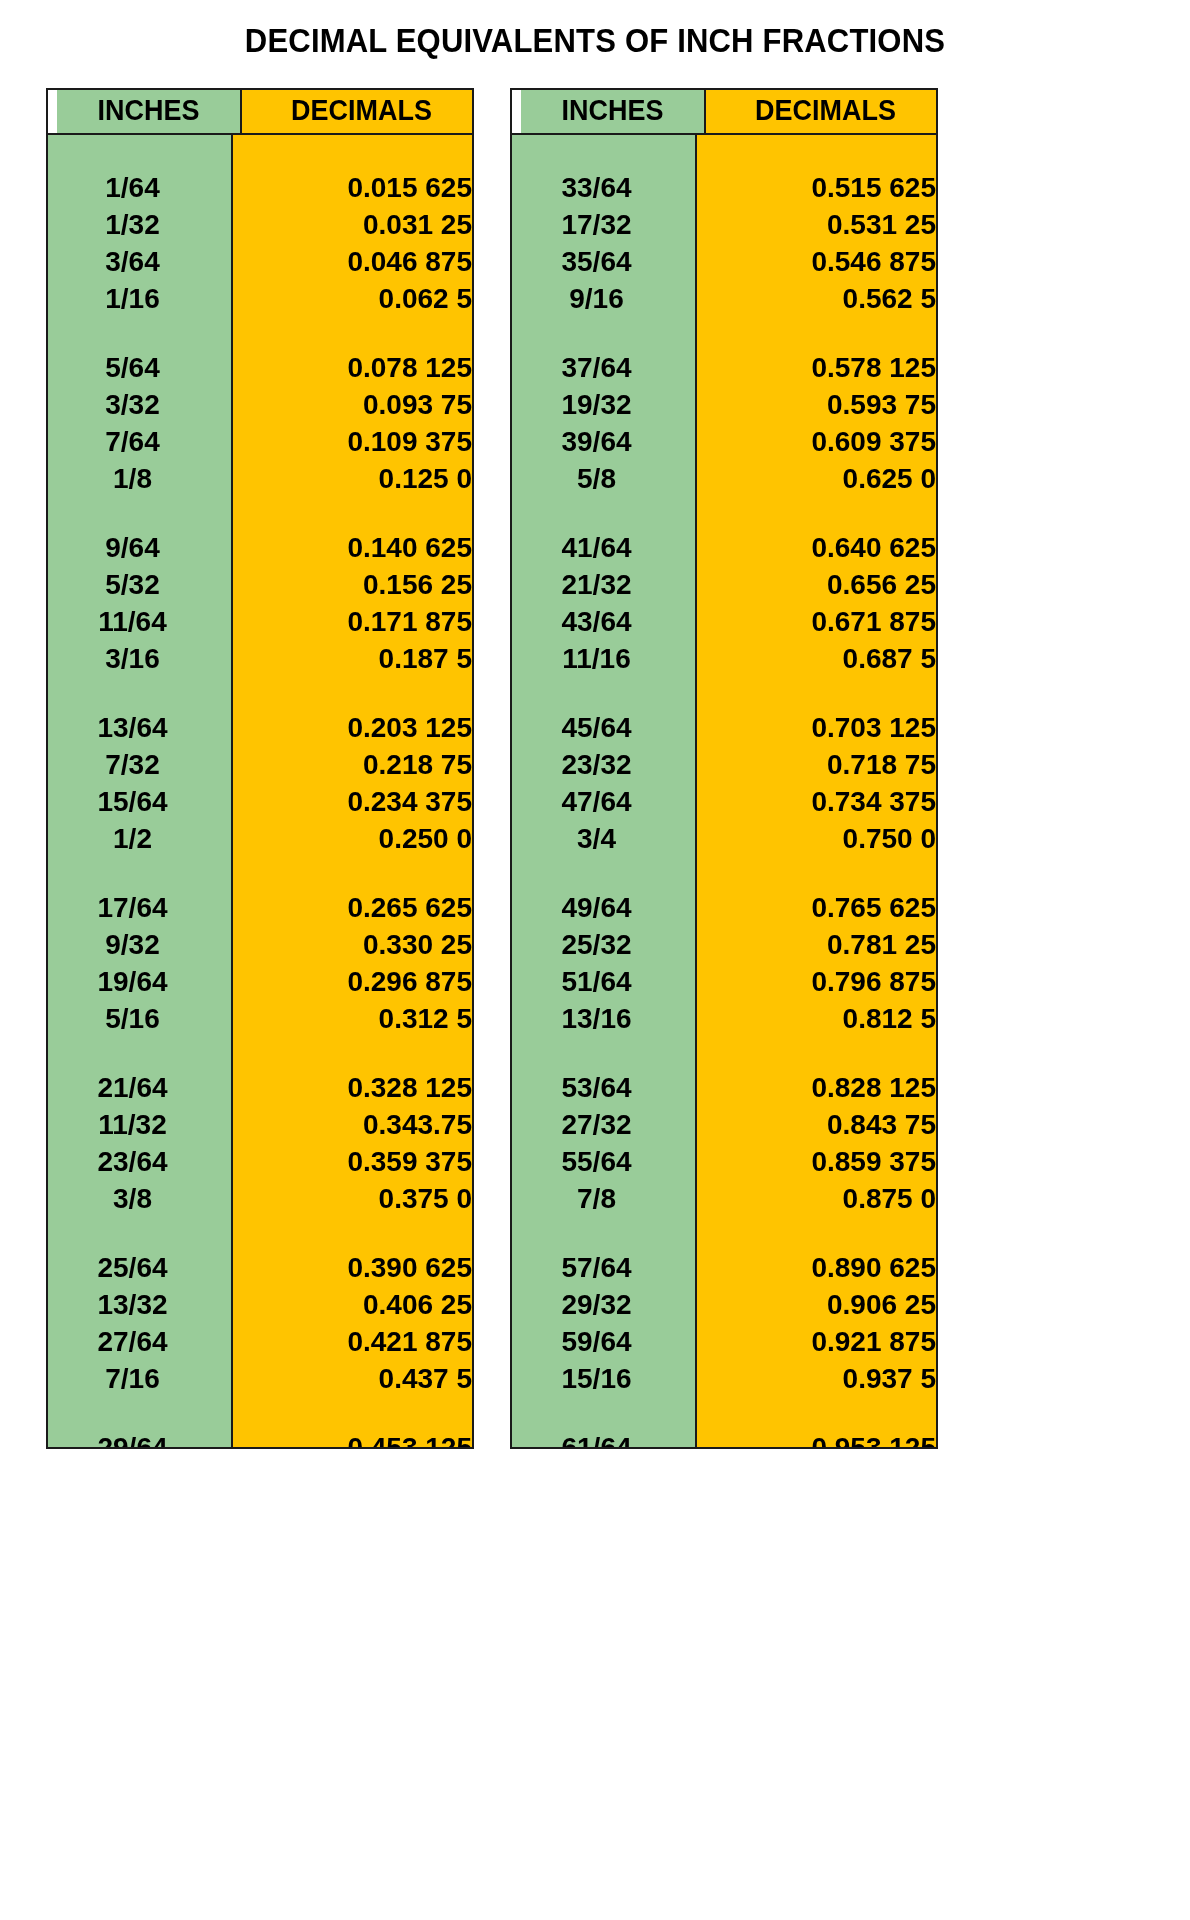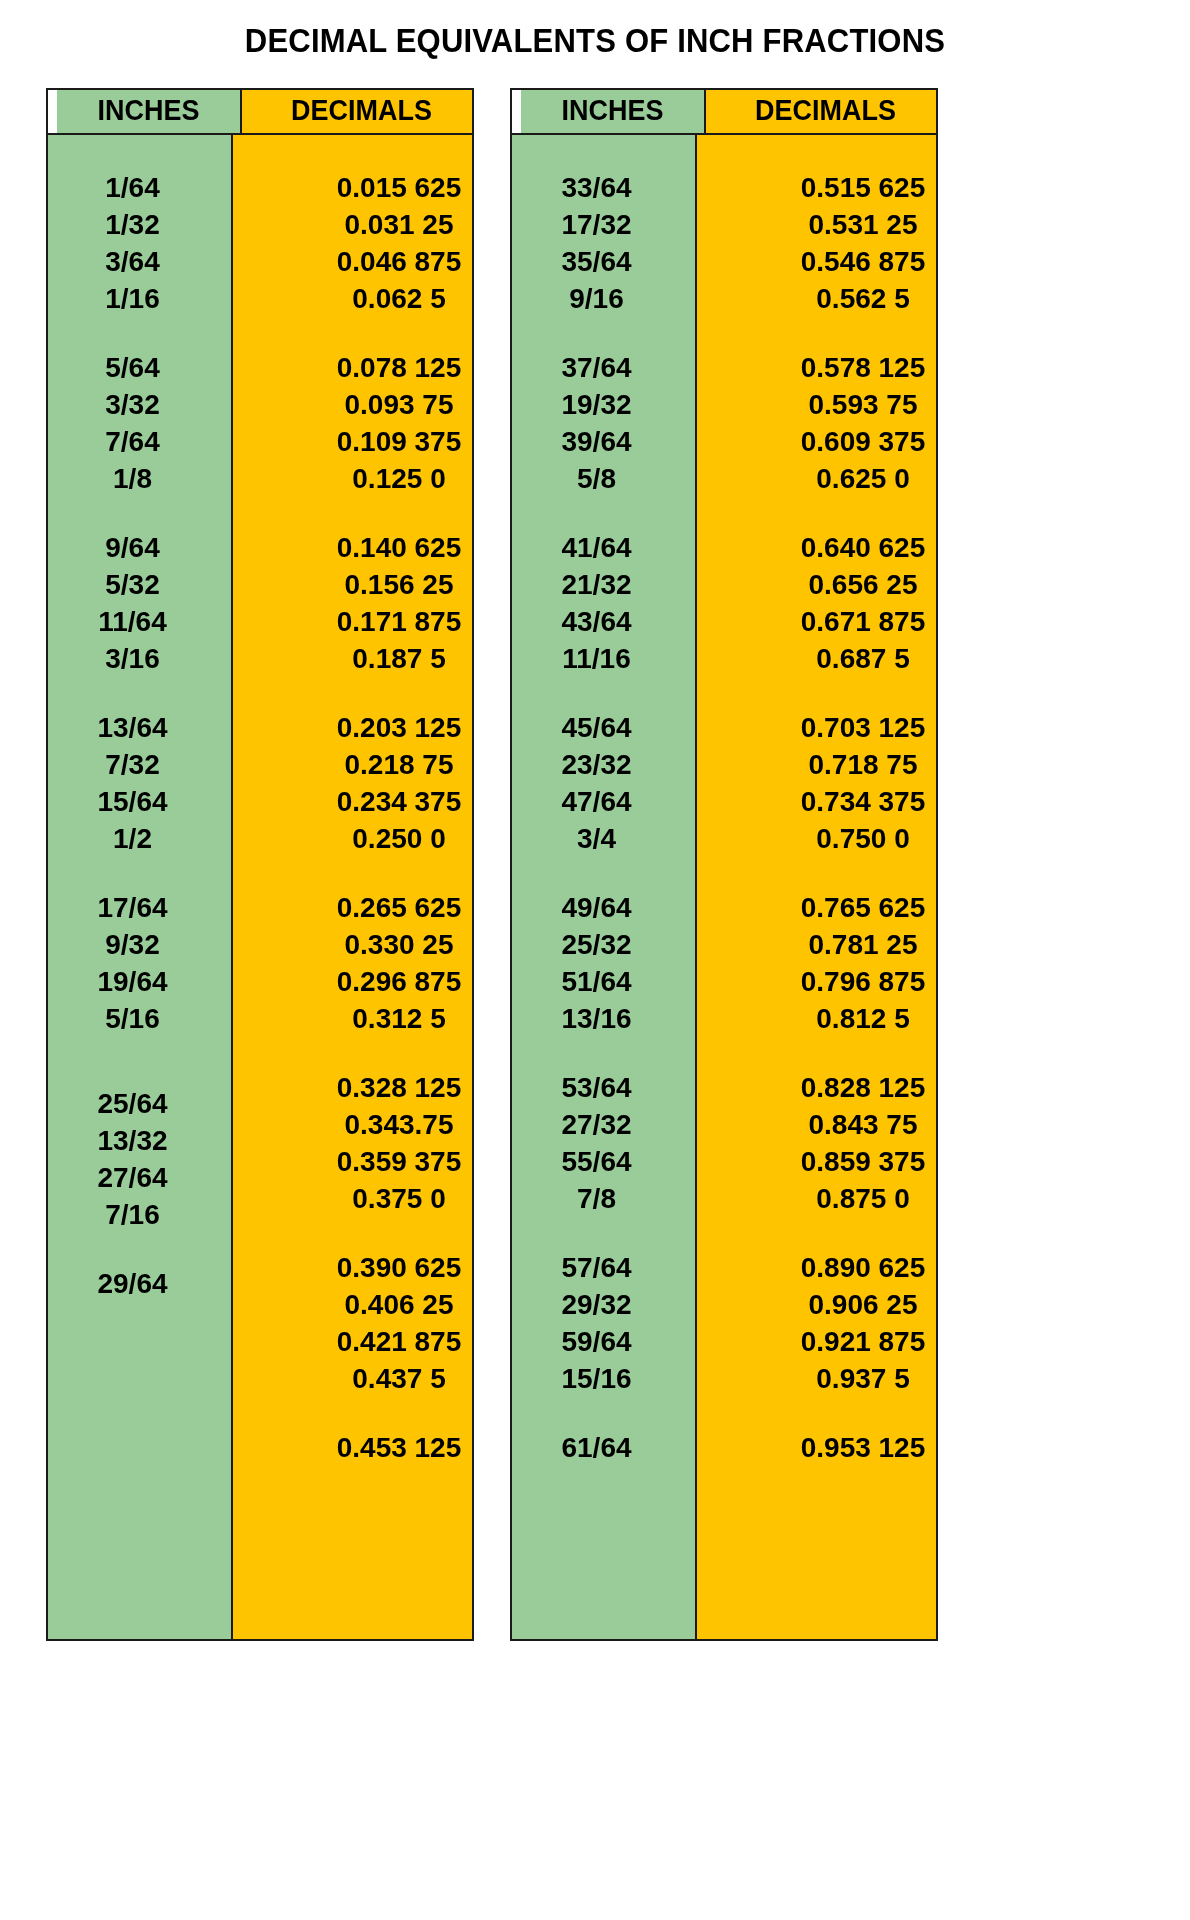--- a/index.html
+++ b/index.html
@@ -74,21 +74,21 @@
     text-align: center;
     font-size: 29px;
     font-weight: bold;
     color: #000000;
     transform: scaleX(0.93);
     white-space: nowrap;
   }
 
   
   .body-row {
-    height: 1504px;
+    height: 1312px;
   }
   .body-row .col-inches {
     border-right: 2px solid #1a1a1a;
   }
 
   .group {
     padding-top: 16px;
   }
   .group:first-child { padding-top: 34px; }
   .group-gap { height: 16px; }
@@ -99,21 +99,21 @@
     font-size: 28px;
     font-weight: bold;
     color: #000000;
     white-space: pre;
   }
   .col-inches .cell-line {
     text-align: center;
     padding-right: 14px;
   }
   .col-decimals .cell-line {
-    text-align: center;
+    text-align: right;
     padding-left: 46px;
     margin-left: 47px;
   }
 </style>
 </head>
 <body>
 
 <div id="page-title">DECIMAL EQUIVALENTS OF INCH FRACTIONS</div>
 
 <div class="table-block" id="table-left">
@@ -155,20 +155,26 @@
           <div class="cell-line">1/2</div>
         </div>
         <div class="group-gap"></div>
         <div class="group">
           <div class="cell-line">17/64</div>
           <div class="cell-line">9/32</div>
           <div class="cell-line">19/64</div>
           <div class="cell-line">5/16</div>
         </div>
         <div class="group-gap"></div>
+        <div class="group">
+          <div class="cell-line">21/64</div>
+          <div class="cell-line">11/32</div>
+          <div class="cell-line">23/64</div>
+          <div class="cell-line">3/8</div>
+        </div>
         <div class="group-gap"></div>
         <div class="group">
           <div class="cell-line">25/64</div>
           <div class="cell-line">13/32</div>
           <div class="cell-line">27/64</div>
           <div class="cell-line">7/16</div>
         </div>
         <div class="group-gap"></div>
         <div class="group">
           <div class="cell-line">29/64</div>

